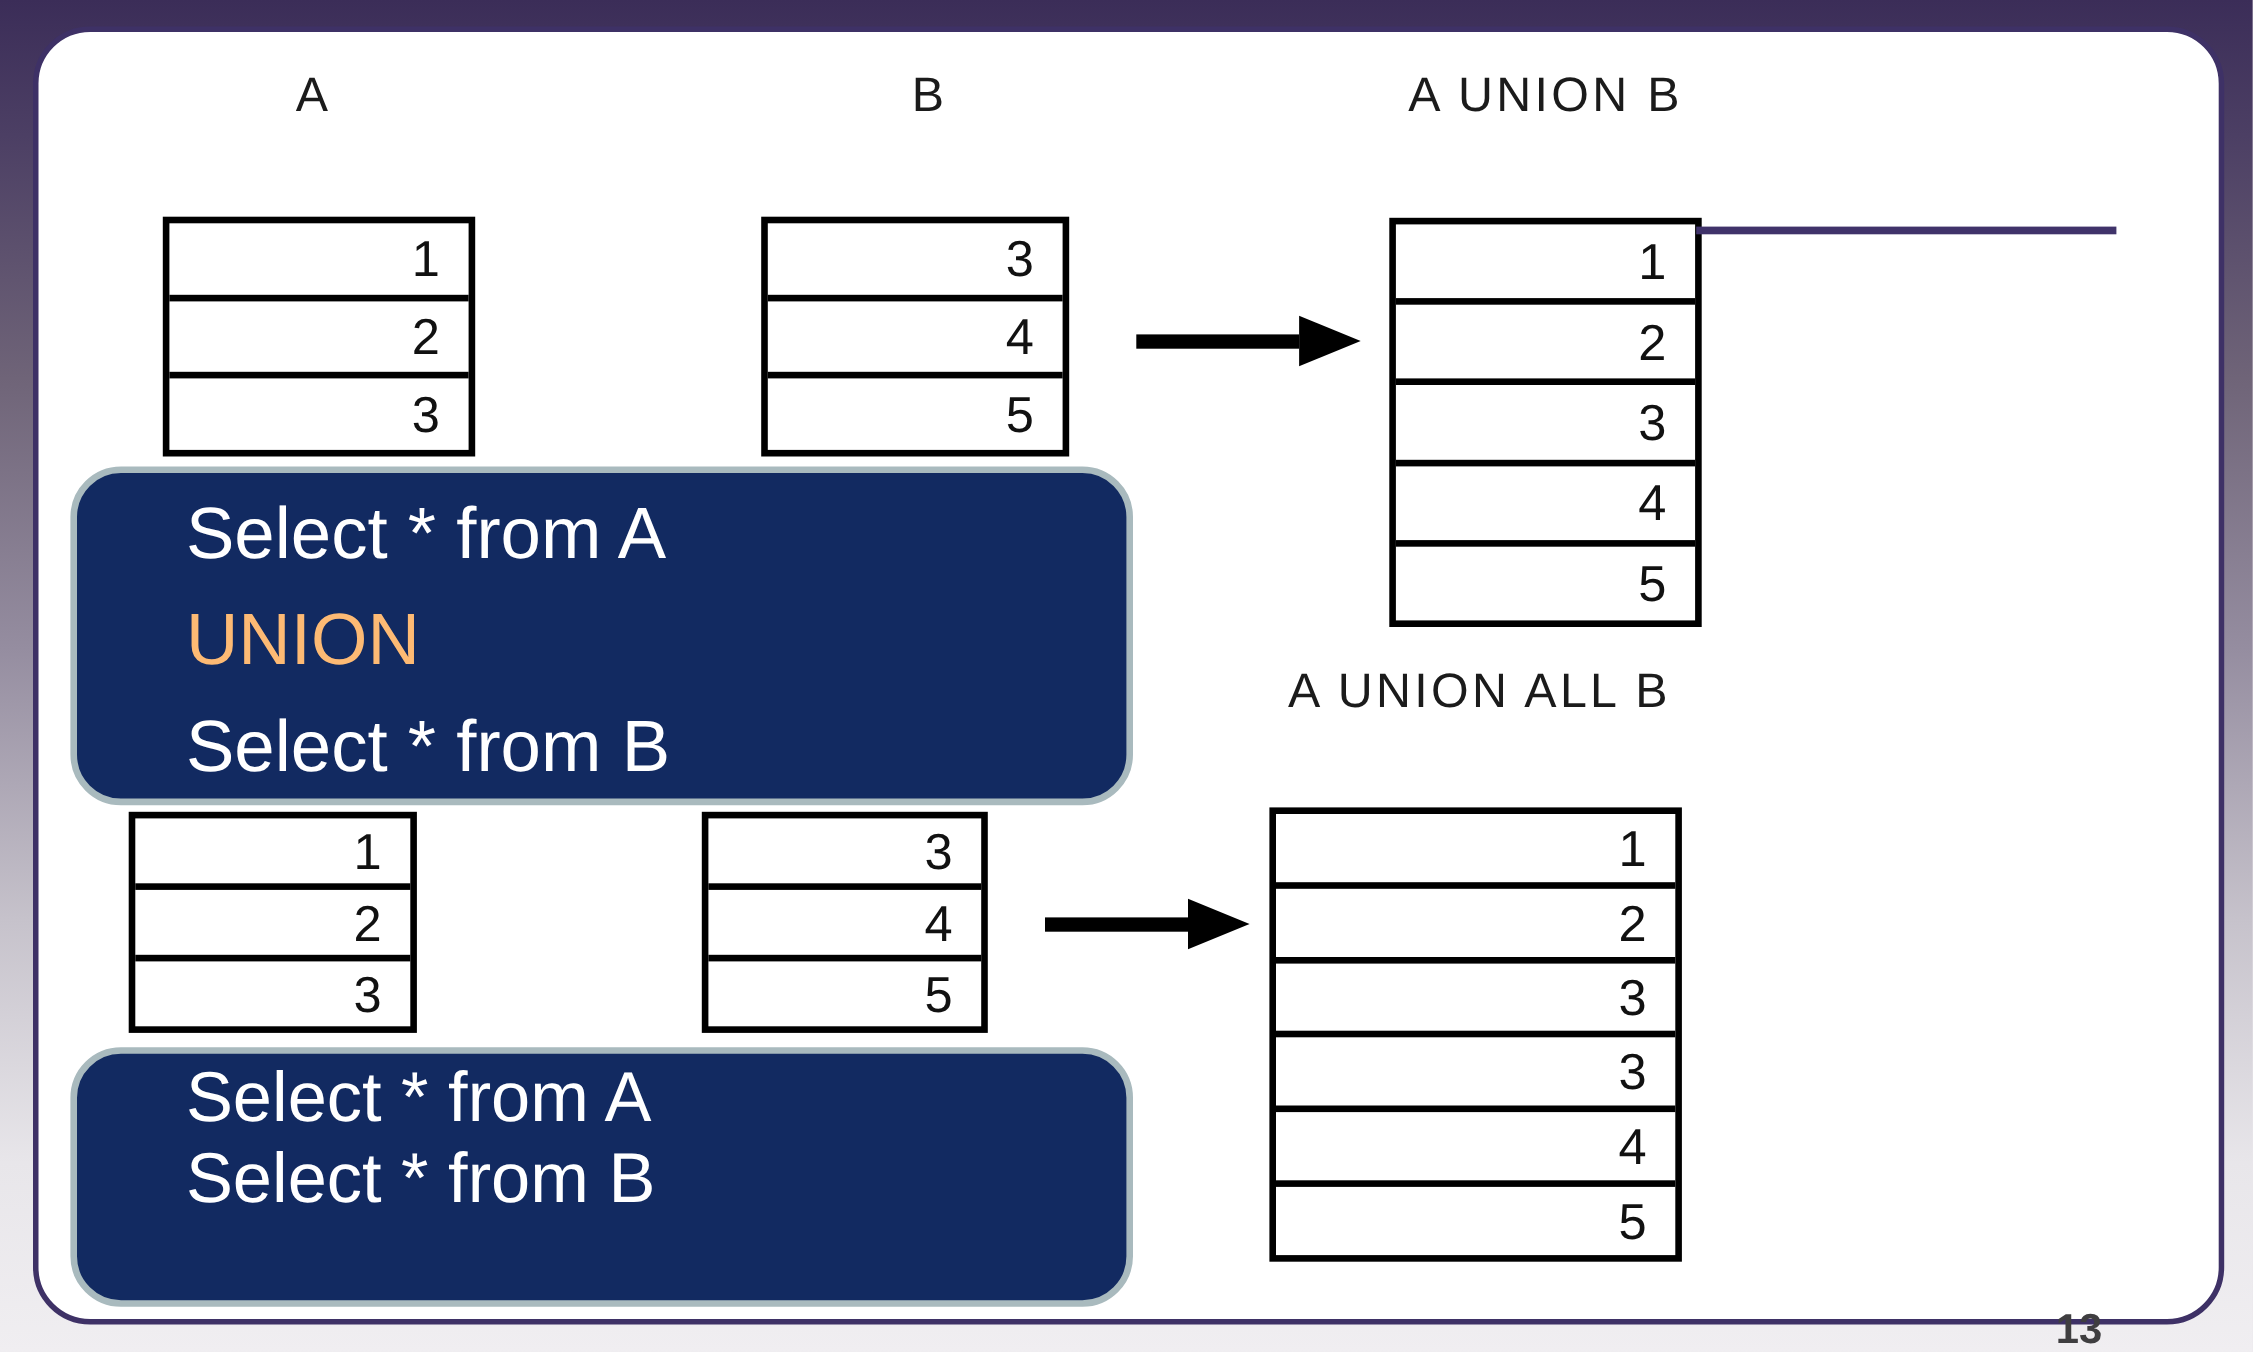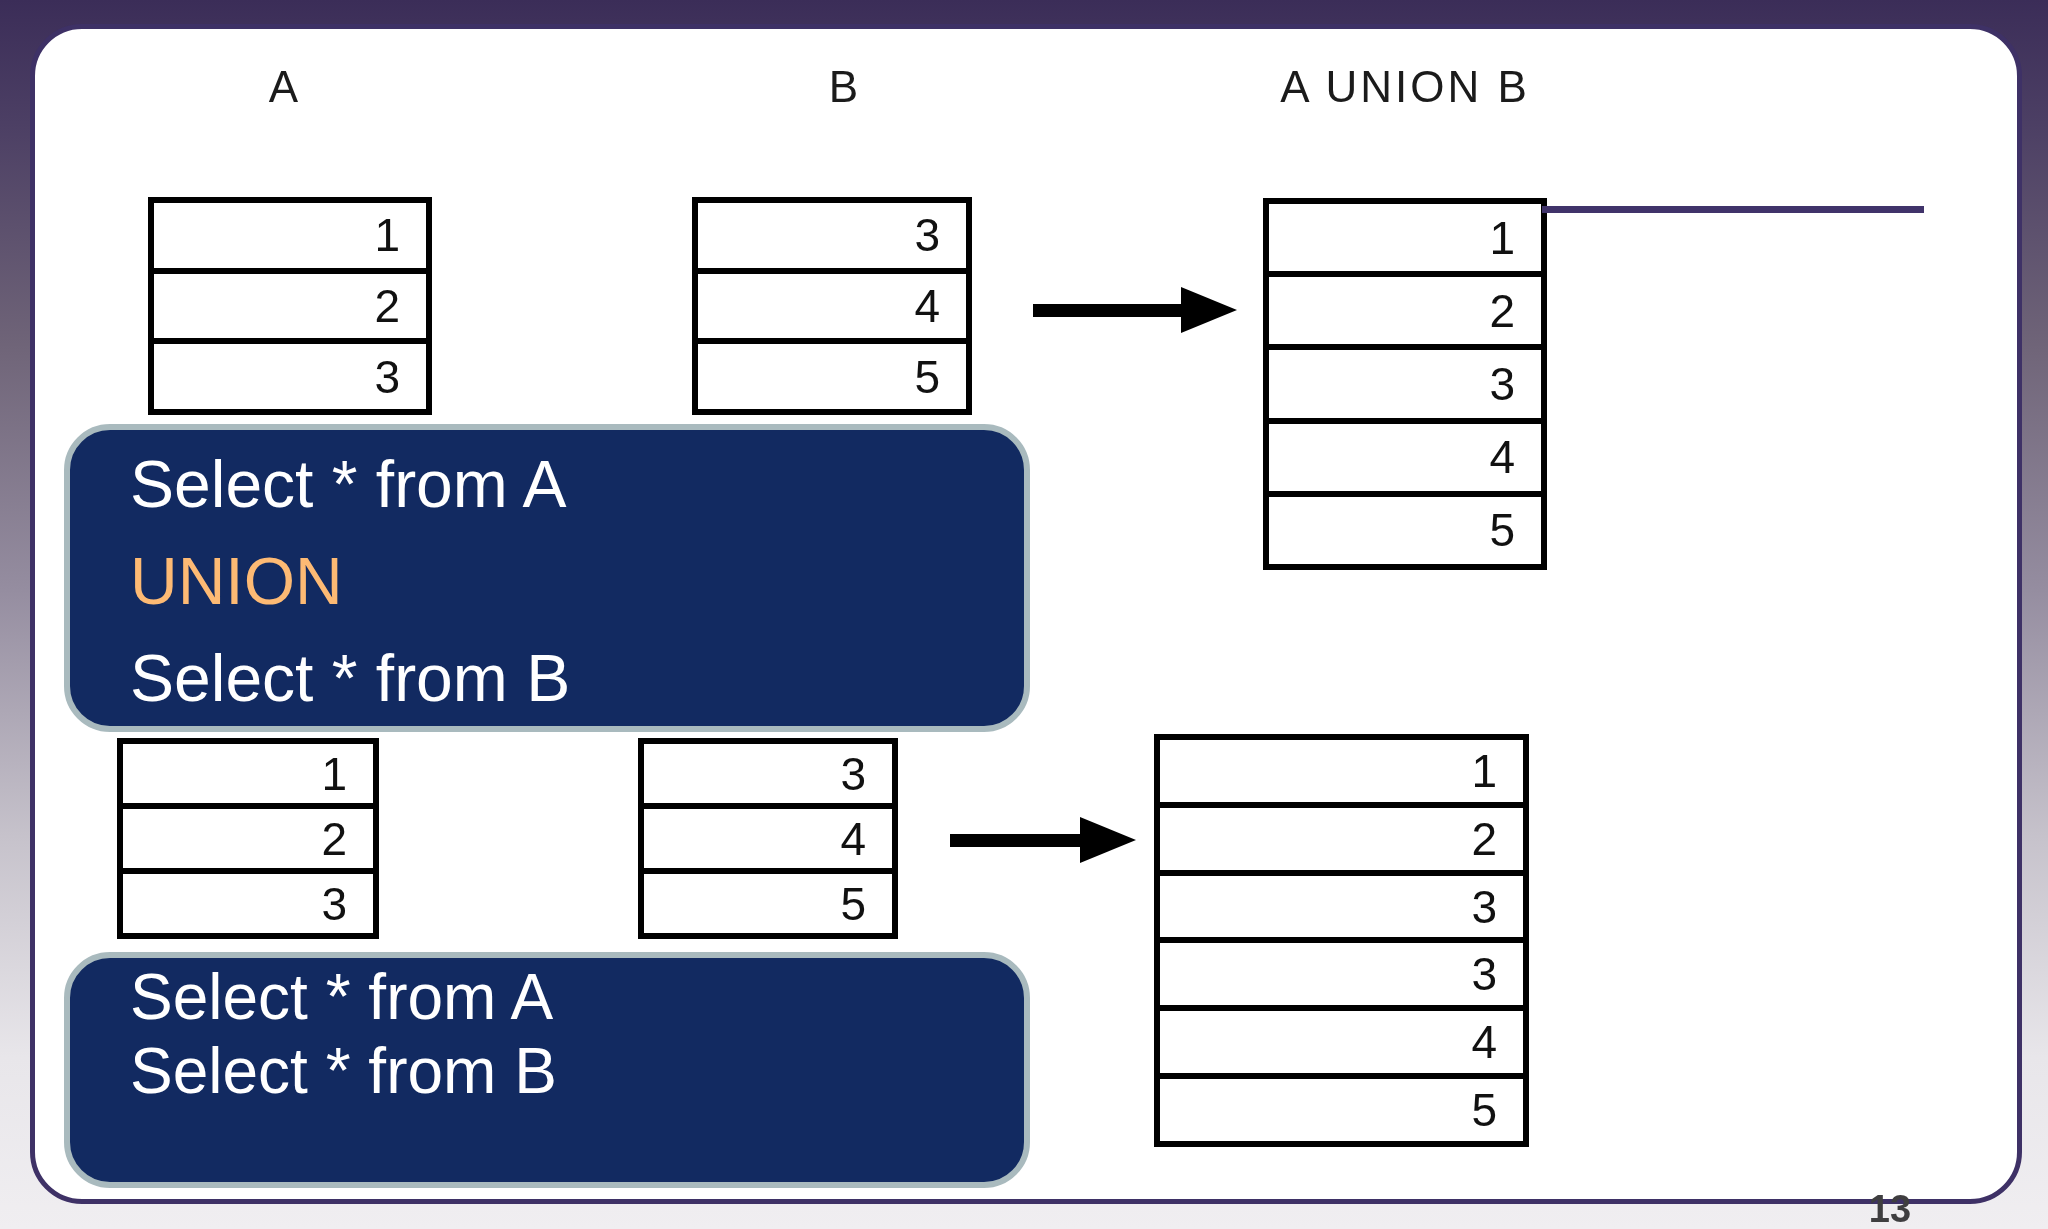--- a/index.html
+++ b/index.html
@@ -31,41 +31,42 @@
   .arrow .head{
     width:0;height:0;border-top:23px solid transparent;
     border-bottom:23px solid transparent;border-left:56px solid #000000;
   }
   .accent-line{position:absolute;left:1542px;top:206px;width:382px;height:7px;background:#40336a;}
   .sqlbox{
     position:absolute;left:64px;width:966px;box-sizing:border-box;
     background:#122a61;border:6px solid #a9babe;border-radius:46px;
     color:#ffffff;overflow:hidden;
   }
-  .sqlbox .ln{display:block;padding-left:60px;white-space:pre;}
+  .sqlbox .ln{display:block;padding-left:60px;white-space:pre;margin-left:39px;}
   .sqlbox .kw{color:#fdba74;}
   .box-union{top:424px;height:308px;padding-top:6px;font-size:66px;}
   .box-union .ln{line-height:97px;}
   .box-union-all{top:952px;height:236px;padding-top:2px;font-size:64px;}
   .box-union-all .ln{line-height:74px;}
   .page-number{
     position:absolute;left:1850px;top:1188px;width:80px;text-align:center;
     font-size:38px;font-weight:700;color:#3f3e40;z-index:5;
   }
 </style>
 </head>
 <body>
 
 <div class="stage">
 
   <div class="card"></div>
 
   <div class="lbl" style="left:245px;top:62px;width:80px;">A</div>
   <div class="lbl" style="left:805px;top:62px;width:80px;">B</div>
   <div class="lbl" style="left:1255px;top:62px;width:300px;">A UNION B</div>
+  <div class="lbl" style="left:1145px;top:604px;width:400px;">A UNION ALL B</div>
 
   <div class="tbl" style="left:148px;top:197px;width:284px;height:218px;">
     <div class="row">1</div>
     <div class="row">2</div>
     <div class="row">3</div>
   </div>
 
   <div class="tbl" style="left:692px;top:197px;width:280px;height:218px;">
     <div class="row">3</div>
     <div class="row">4</div>

